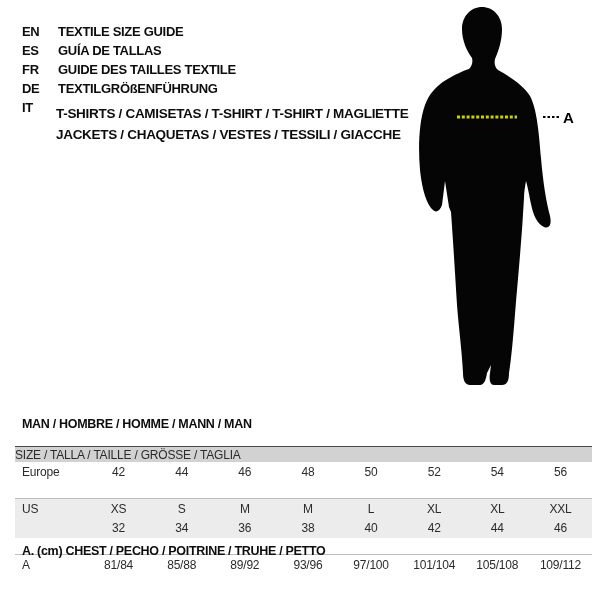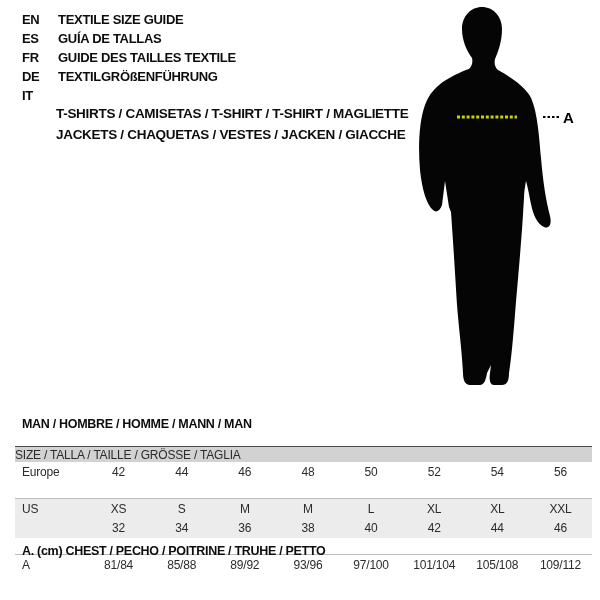--- a/index.html
+++ b/index.html
@@ -1,21 +1,21 @@
 <!DOCTYPE html>
 <html><head>
 <meta charset="utf-8">
 <style>
   html,body{margin:0;padding:0;background:#ffffff;}
   .canvas{
     position:relative;width:600px;height:600px;background:#ffffff;overflow:hidden;
     font-family:"Liberation Sans","DejaVu Sans",sans-serif;color:#111;
   }
   
-  .lang-list{position:absolute;left:22px;top:10px;}
+  .lang-list{position:absolute;left:22px;top:22px;}
   .lang-row{display:flex;height:19px;align-items:center;font-weight:bold;font-size:13px;letter-spacing:-0.3px;color:#0d0d0d;}
   .lang-code{width:36px;}
   
   .categories{position:absolute;left:22px;top:103px;margin-left:34px;}
   .cat-line{font-weight:bold;font-size:13.5px;line-height:21px;letter-spacing:-0.3px;color:#0d0d0d;white-space:nowrap;}
   
   .man-wrap{position:absolute;left:408px;top:2px;width:170px;height:400px;}
   .man-wrap svg{display:block;}
   .measure-a{font-weight:bold;font-size:15px;}
   
@@ -52,21 +52,21 @@
         <span class="lang-code">DE</span>
         <span>TEXTILGRÖßENFÜHRUNG</span>
       </div>
       <div class="lang-row">
         <span class="lang-code">IT</span>
       </div>
     </div>
 
   <div class="categories">
     <div class="cat-line">T-SHIRTS / CAMISETAS / T-SHIRT / T-SHIRT / MAGLIETTE</div>
-    <div class="cat-line">JACKETS / CHAQUETAS / VESTES / JACKEN / GIACCHE</div>
+    <div class="cat-line">JACKETS / CHAQUETAS / VESTES / TESSILI / GIACCHE</div>
   </div>
 
   <div class="man-wrap">
     <svg width="170" height="400" viewBox="0 0 170 400" xmlns="http://www.w3.org/2000/svg">
       <path id="manBody" d="M74,5
            C85,5 94,14 94,27
            C94,40 90,50 87,57
            C86,62 87,65 90,68
            C104,76 115,83 122,94
            C129,107 131,132 133,156

